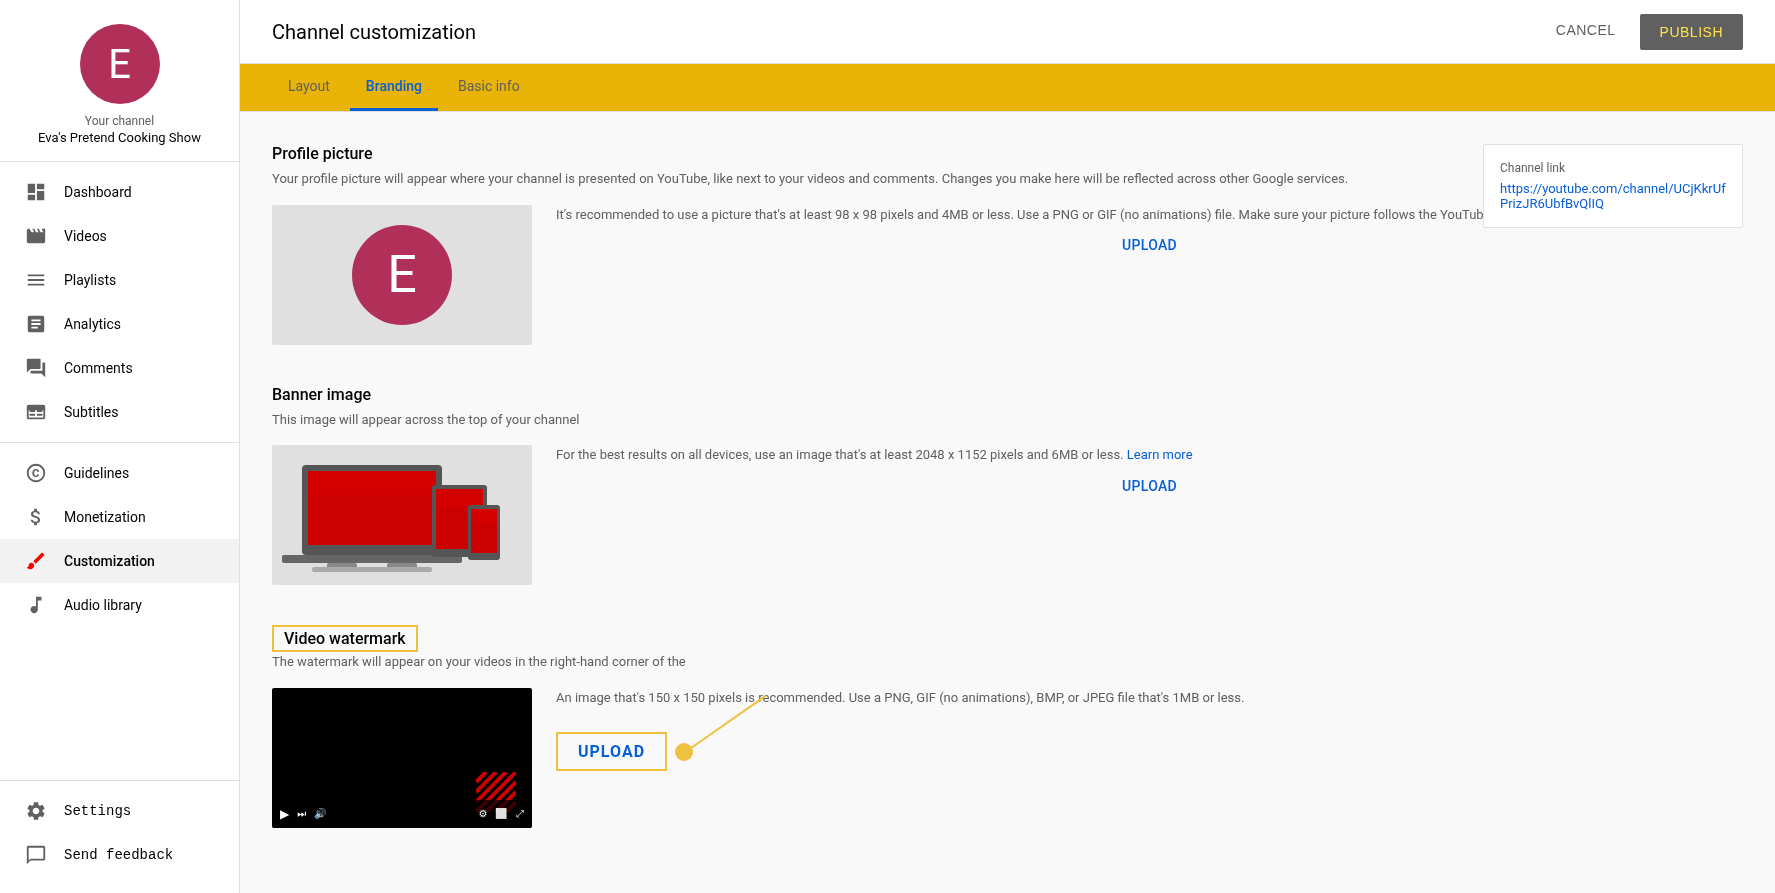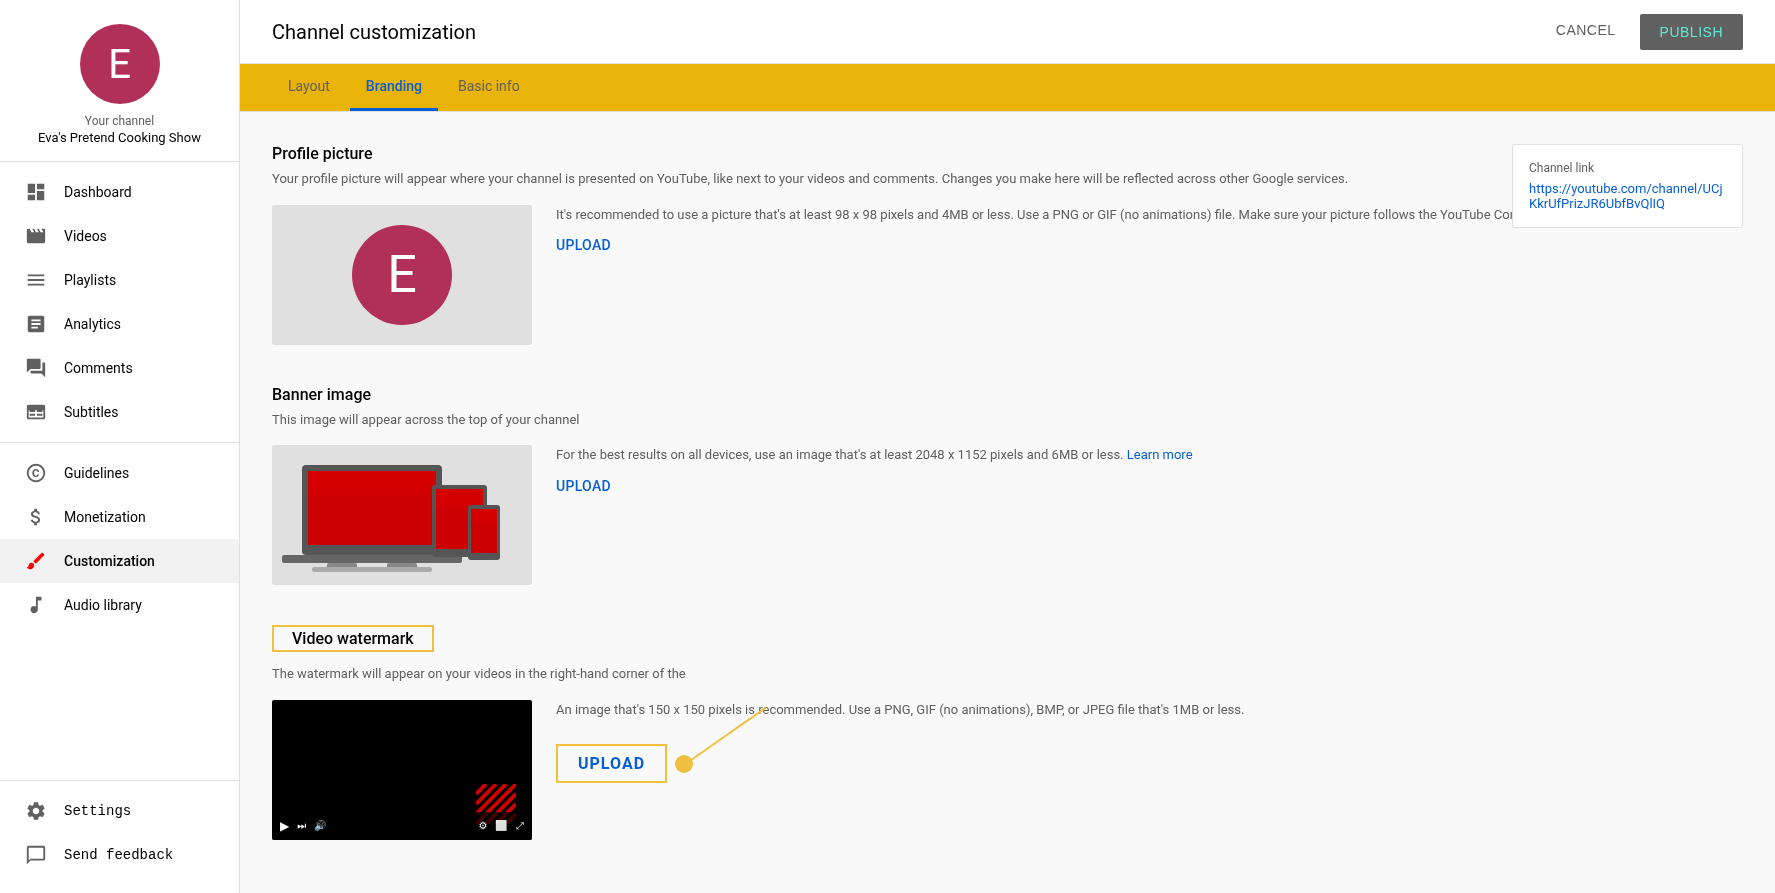--- a/index.html
+++ b/index.html
@@ -115,21 +115,21 @@
       font-size: 14px;
       font-weight: 500;
       cursor: pointer;
       padding: 8px 16px;
       letter-spacing: 0.5px;
       text-transform: uppercase;
     }
     .btn-publish {
       background: #606060;
       border: none;
-      color: #5eead4;
+      color: #fde047;
       font-size: 14px;
       font-weight: 500;
       cursor: pointer;
       padding: 10px 20px;
       border-radius: 2px;
       letter-spacing: 0.5px;
       text-transform: uppercase;
     }
 
     
@@ -208,20 +208,21 @@
       text-decoration: none;
       cursor: pointer;
     }
     .upload-link {
       color: #065fd4;
       font-size: 14px;
       font-weight: 500;
       cursor: pointer;
       letter-spacing: 0.3px;
       text-transform: uppercase;
+      text-align: center;
     }
 
     
     .profile-preview-avatar {
       width: 100px;
       height: 100px;
       border-radius: 50%;
       background: #b0305a;
       display: flex;
       align-items: center;
@@ -258,21 +259,21 @@
       align-items: center;
       padding: 0 8px;
       gap: 8px;
     }
 
     
     .channel-link-box {
       position: absolute;
       top: 32px;
       right: 32px;
-      width: 231px;
+      width: 260px;
       background: #fff;
       border: 1px solid #e0e0e0;
       border-radius: 2px;
       padding: 16px;
     }
     .channel-link-label {
       font-size: 12px;
       color: #606060;
       margin-bottom: 6px;
     }
@@ -476,21 +477,21 @@
             <span>For the best results on all devices, use an image that's at least 2048 x 1152 pixels and 6MB or less.</span>
             <span> </span>
             <a class="link-blue">Learn more</a>
           </p>
           <div class="upload-link">UPLOAD</div>
         </div>
       </div>
     </div>
 
     <div class="section">
-      <div style="display:inline-block;border:2.5px solid #f0c040;padding:2px 18px;margin-bottom:12px;">
+      <div style="display:inline-block;border:2.5px solid #f0c040;padding:2px 10px;margin-bottom:0;">
         <div class="section-title" style="margin-bottom:0">Video watermark</div>
       </div>
       <div class="section-desc">The watermark will appear on your videos in the right-hand corner of the</div>
       <div class="section-body">
         <div class="watermark-section-preview">
 
           <div class="watermark-icon">
             <svg width="40" height="40" viewBox="0 0 40 40">
               <rect width="40" height="40" fill="transparent"></rect>
               <line x1="0" y1="10" x2="10" y2="0" stroke="#c00" stroke-width="4"></line>

